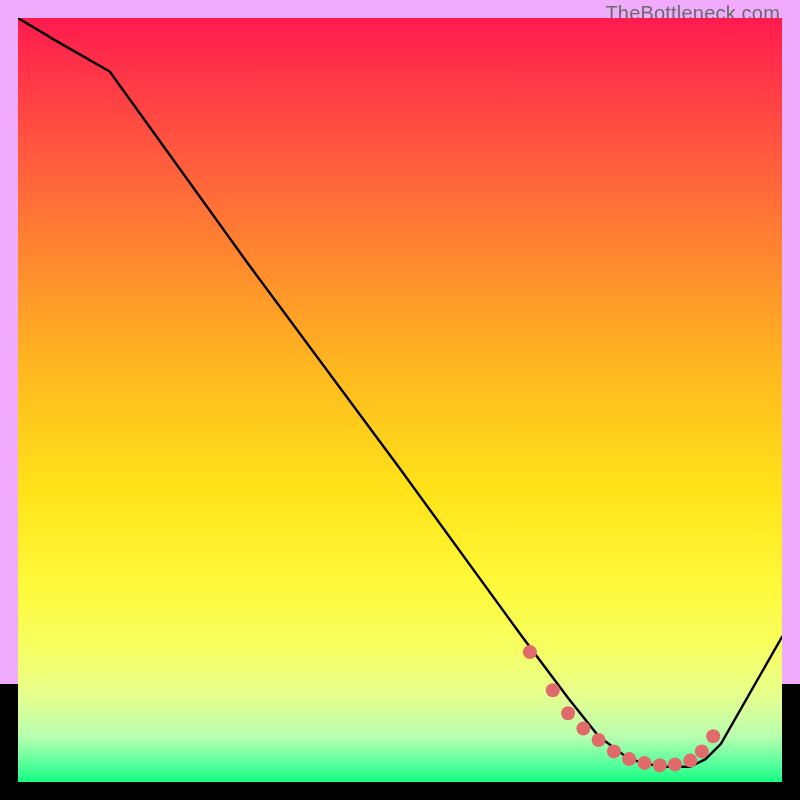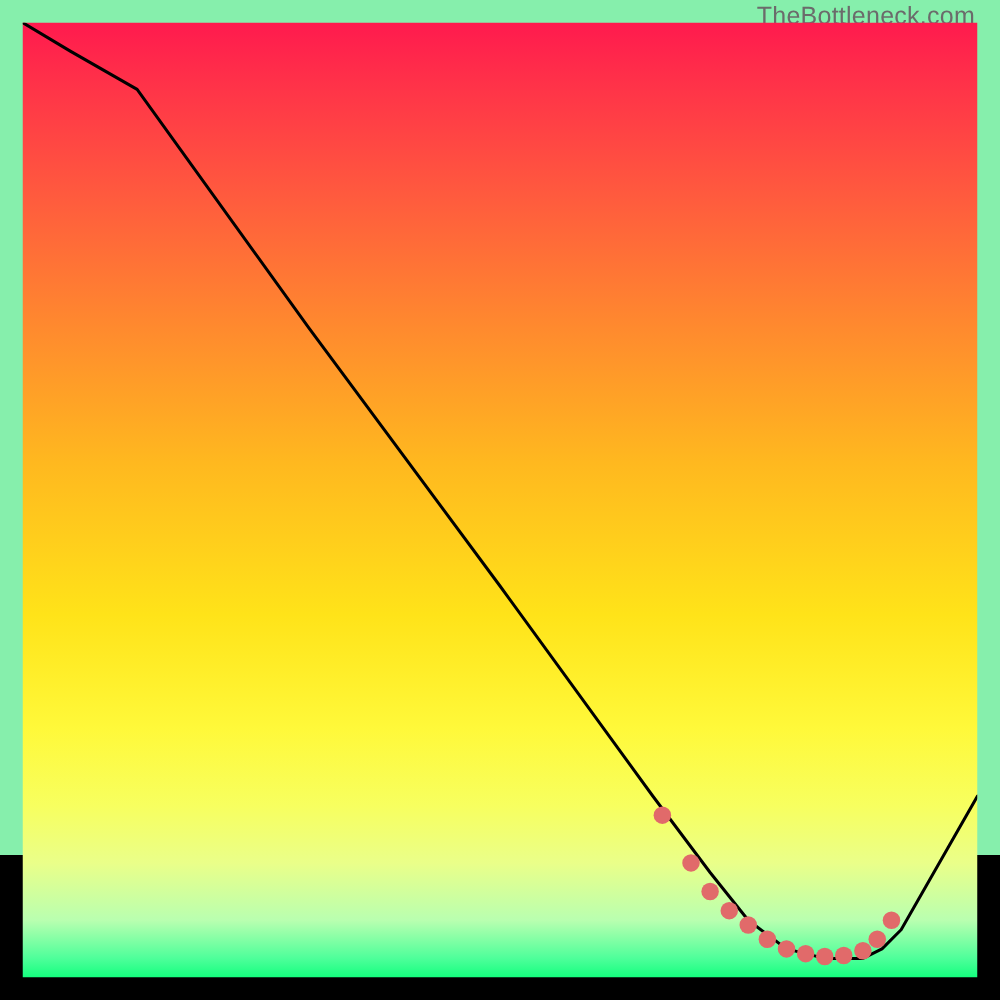--- a/index.html
+++ b/index.html
@@ -8,21 +8,21 @@
     width: 800px;
     height: 800px;
     background: #000;
     overflow: hidden;
     font-family: Arial, Helvetica, sans-serif;
   }
   .stage {
     position: relative;
     width: 800px;
     height: 684px;
-    background: #86efac;
+    background: #f0abfc;
   }
   .plot {
     position: absolute;
     left: 18px;
     top: 18px;
     width: 764px;
     height: 764px;
     overflow: hidden;
   }
   .gradient {

